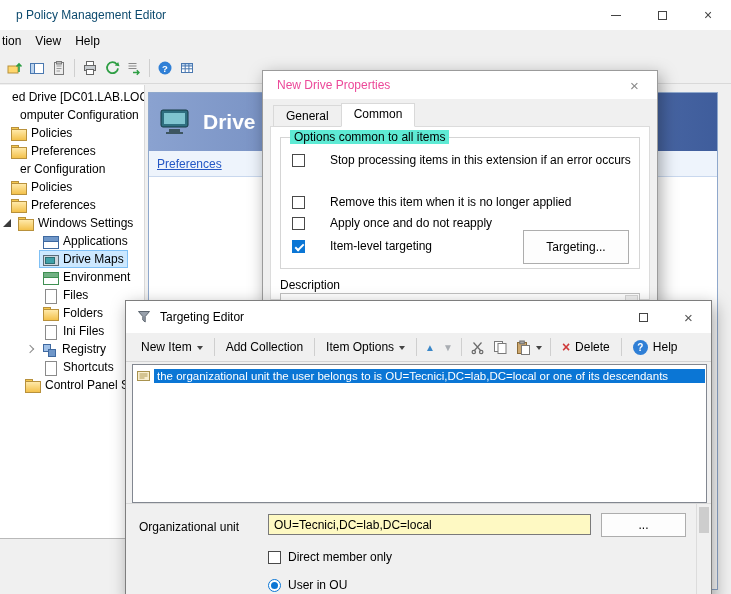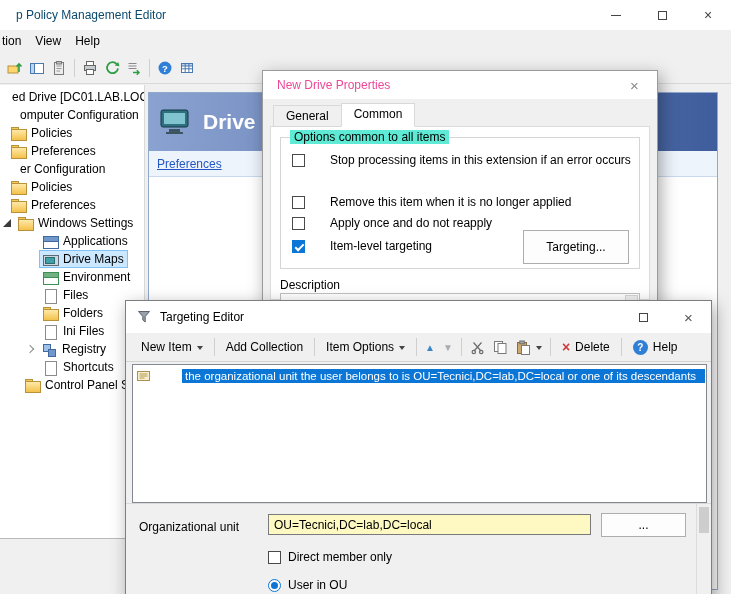--- a/index.html
+++ b/index.html
@@ -95,21 +95,21 @@
   
   .te-tb { position: absolute; left: 0; top: 32px; right: 0; height: 29px; background: #f0f0f0; border-bottom: 1px solid #d4d4d4; display: flex; align-items: center; padding-left: 8px; }
   .tb-item { display: flex; align-items: center; gap: 5px; padding: 4px 7px; font-size: 12px; white-space: nowrap; }
   .tb-item.compact { padding: 4px 4px; }
   .caret { width: 0; height: 0; border-top: 4px solid #444; border-left: 3px solid transparent; border-right: 3px solid transparent; margin-top: 2px; }
   .arrow-up { color: #3a87c8; font-size: 10px; }
   .arrow-down { color: #a9adb2; font-size: 10px; }
   .del-x { color: #cf3a3a; font-weight: bold; font-size: 14px; }
   .help-circ { width: 15px; height: 15px; border-radius: 50%; background: #2f7fd6; color: #fff; font-size: 10px; font-weight: bold; display: flex; align-items: center; justify-content: center; }
   .te-list { position: absolute; left: 6px; top: 63px; width: 575px; height: 139px; background: #fff; border: 1px solid #828790; }
-  .te-row { display: flex; align-items: center; margin: 2px 1px 0 1px; height: 17px; padding-left: 2px; gap: 28px; }
+  .te-row { display: flex; align-items: center; margin: 2px 1px 0 1px; height: 17px; padding-left: 2px; }
   .te-row-text { flex: 1; background: #0b76d5; color: #fff; font-size: 11.5px; padding: 1px 3px; margin-left: 3px; white-space: nowrap; overflow: hidden; }
   .te-panel { position: absolute; left: 0; top: 202px; right: 0; bottom: 0; background: #f0f0f0; border-top: 1px solid #d9d9d9; }
   .ou-label { position: absolute; left: 13px; top: 16px; }
   .ou-input { position: absolute; left: 142px; top: 10px; width: 323px; height: 21px; border: 1px solid #7a7a7a; background: #fef9c3; font-family: "Liberation Sans", sans-serif; font-size: 12px; padding: 0 5px; }
   .browse-btn { position: absolute; left: 475px; top: 9px; width: 85px; height: 24px; }
   .te-cb-row { position: absolute; left: 142px; top: 46px; display: flex; align-items: center; gap: 7px; }
   .te-radio-row { position: absolute; left: 142px; top: 74px; display: flex; align-items: center; gap: 7px; }
   .te-scroll { position: absolute; right: 0; top: 0; bottom: 0; width: 15px; background: #f0f0f0; border-left: 1px solid #dcdcdc; }
   .te-thumb { position: absolute; left: 2px; top: 3px; width: 10px; height: 26px; background: #cdcdcd; }
 </style>

